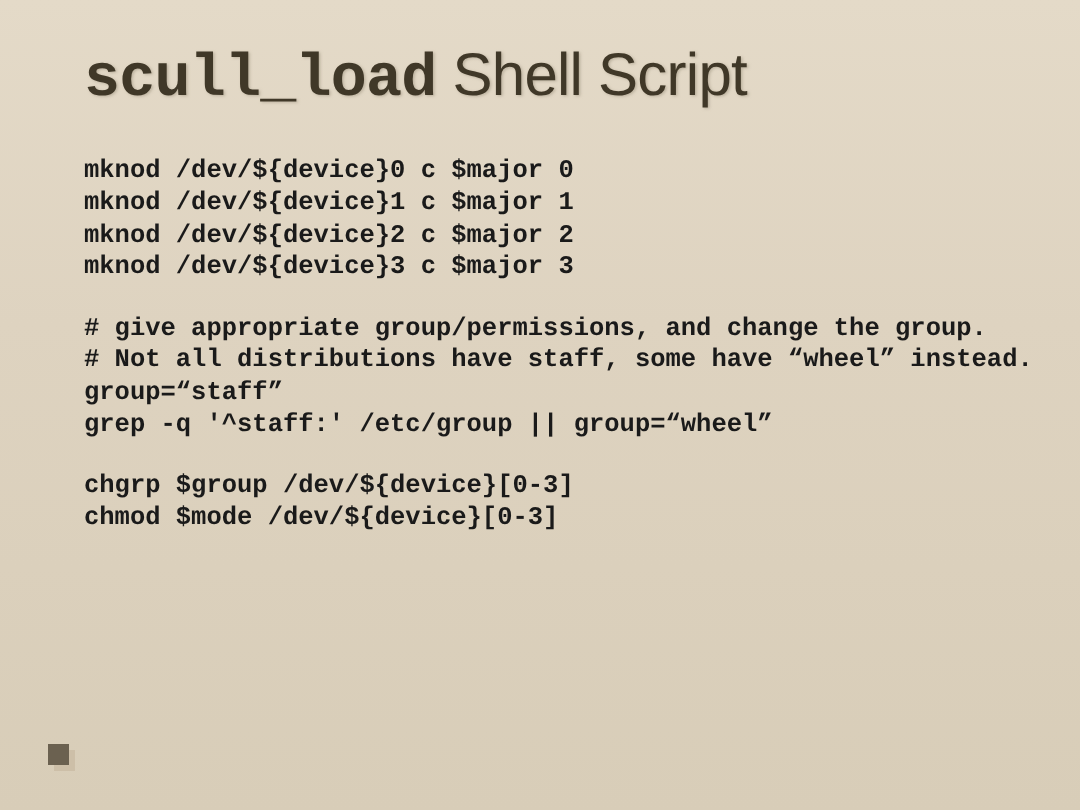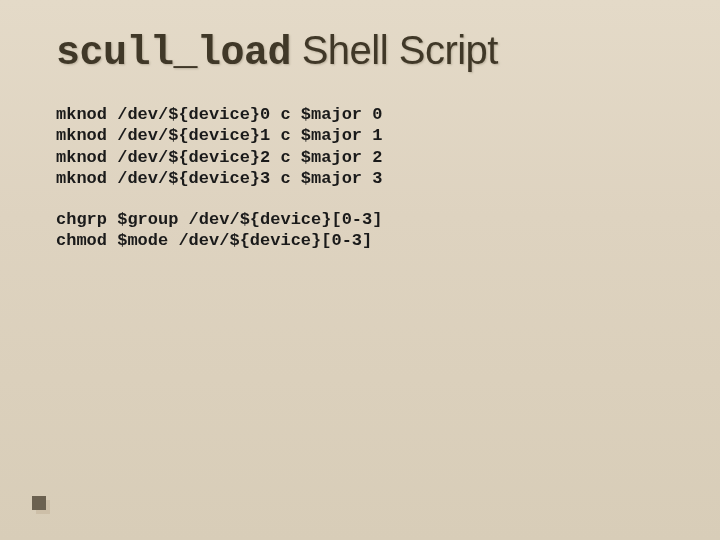--- a/index.html
+++ b/index.html
@@ -56,18 +56,22 @@
 
   <div class="title">
     <span class="mono">scull_load</span><span> Shell Script</span>
   </div>
 
   <div class="code-block">mknod /dev/${device}0 c $major 0
 mknod /dev/${device}1 c $major 1
 mknod /dev/${device}2 c $major 2
 mknod /dev/${device}3 c $major 3</div>
 
+  <div class="code-block"># give appropriate group/permissions, and change the group.
+# Not all distributions have staff, some have “wheel” instead.
+group=“staff”
+grep -q '^staff:' /etc/group || group=“wheel”</div>
 
   <div class="code-block">chgrp $group /dev/${device}[0-3]
 chmod $mode /dev/${device}[0-3]</div>
 
   <div class="deco"></div>
 </div>
 
 </body></html>

